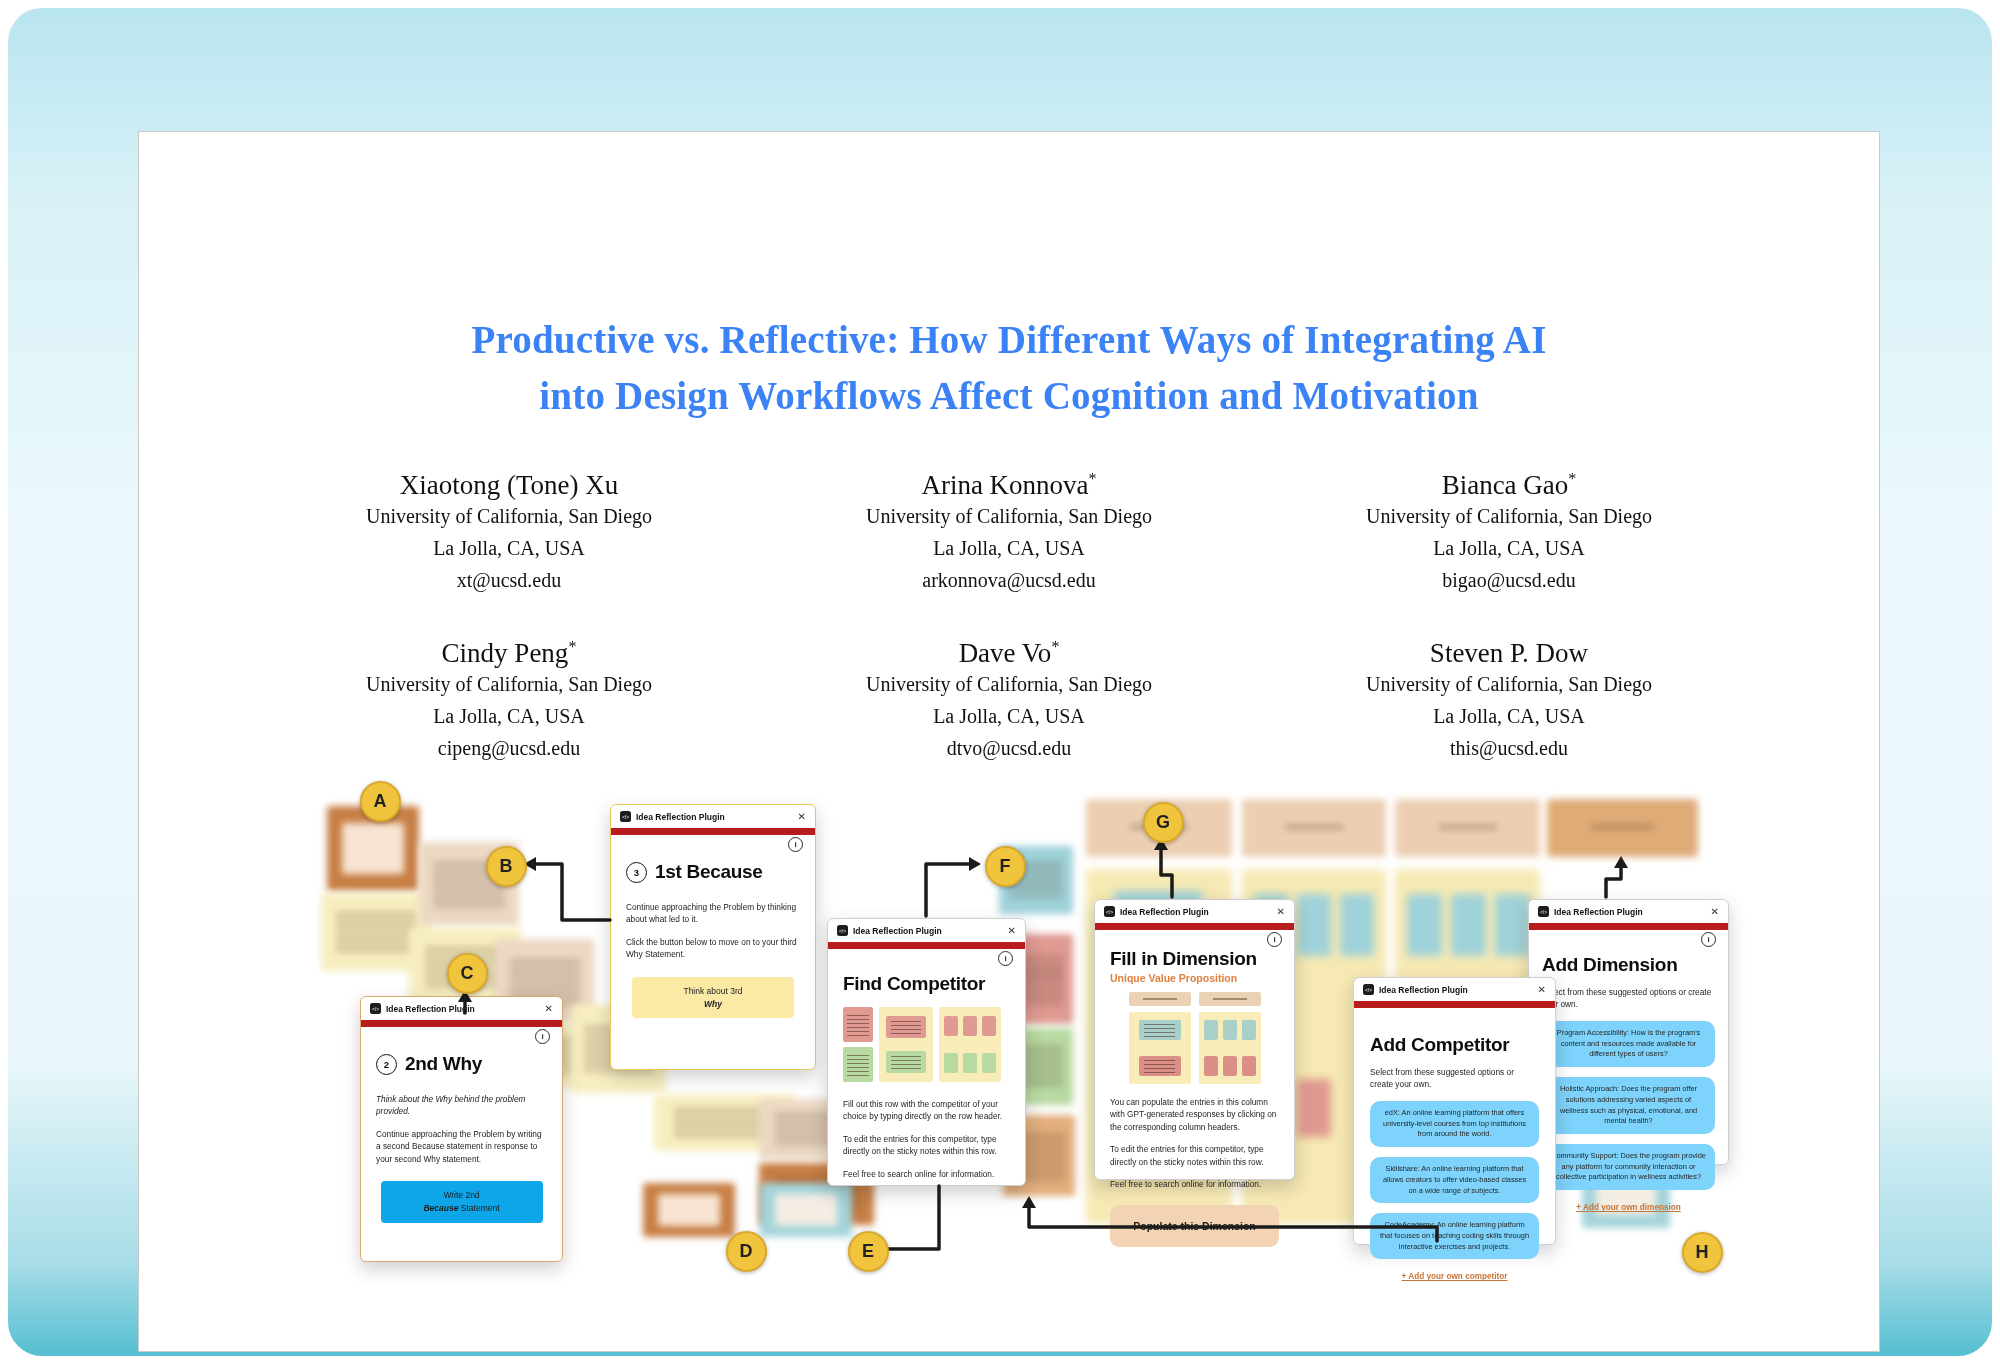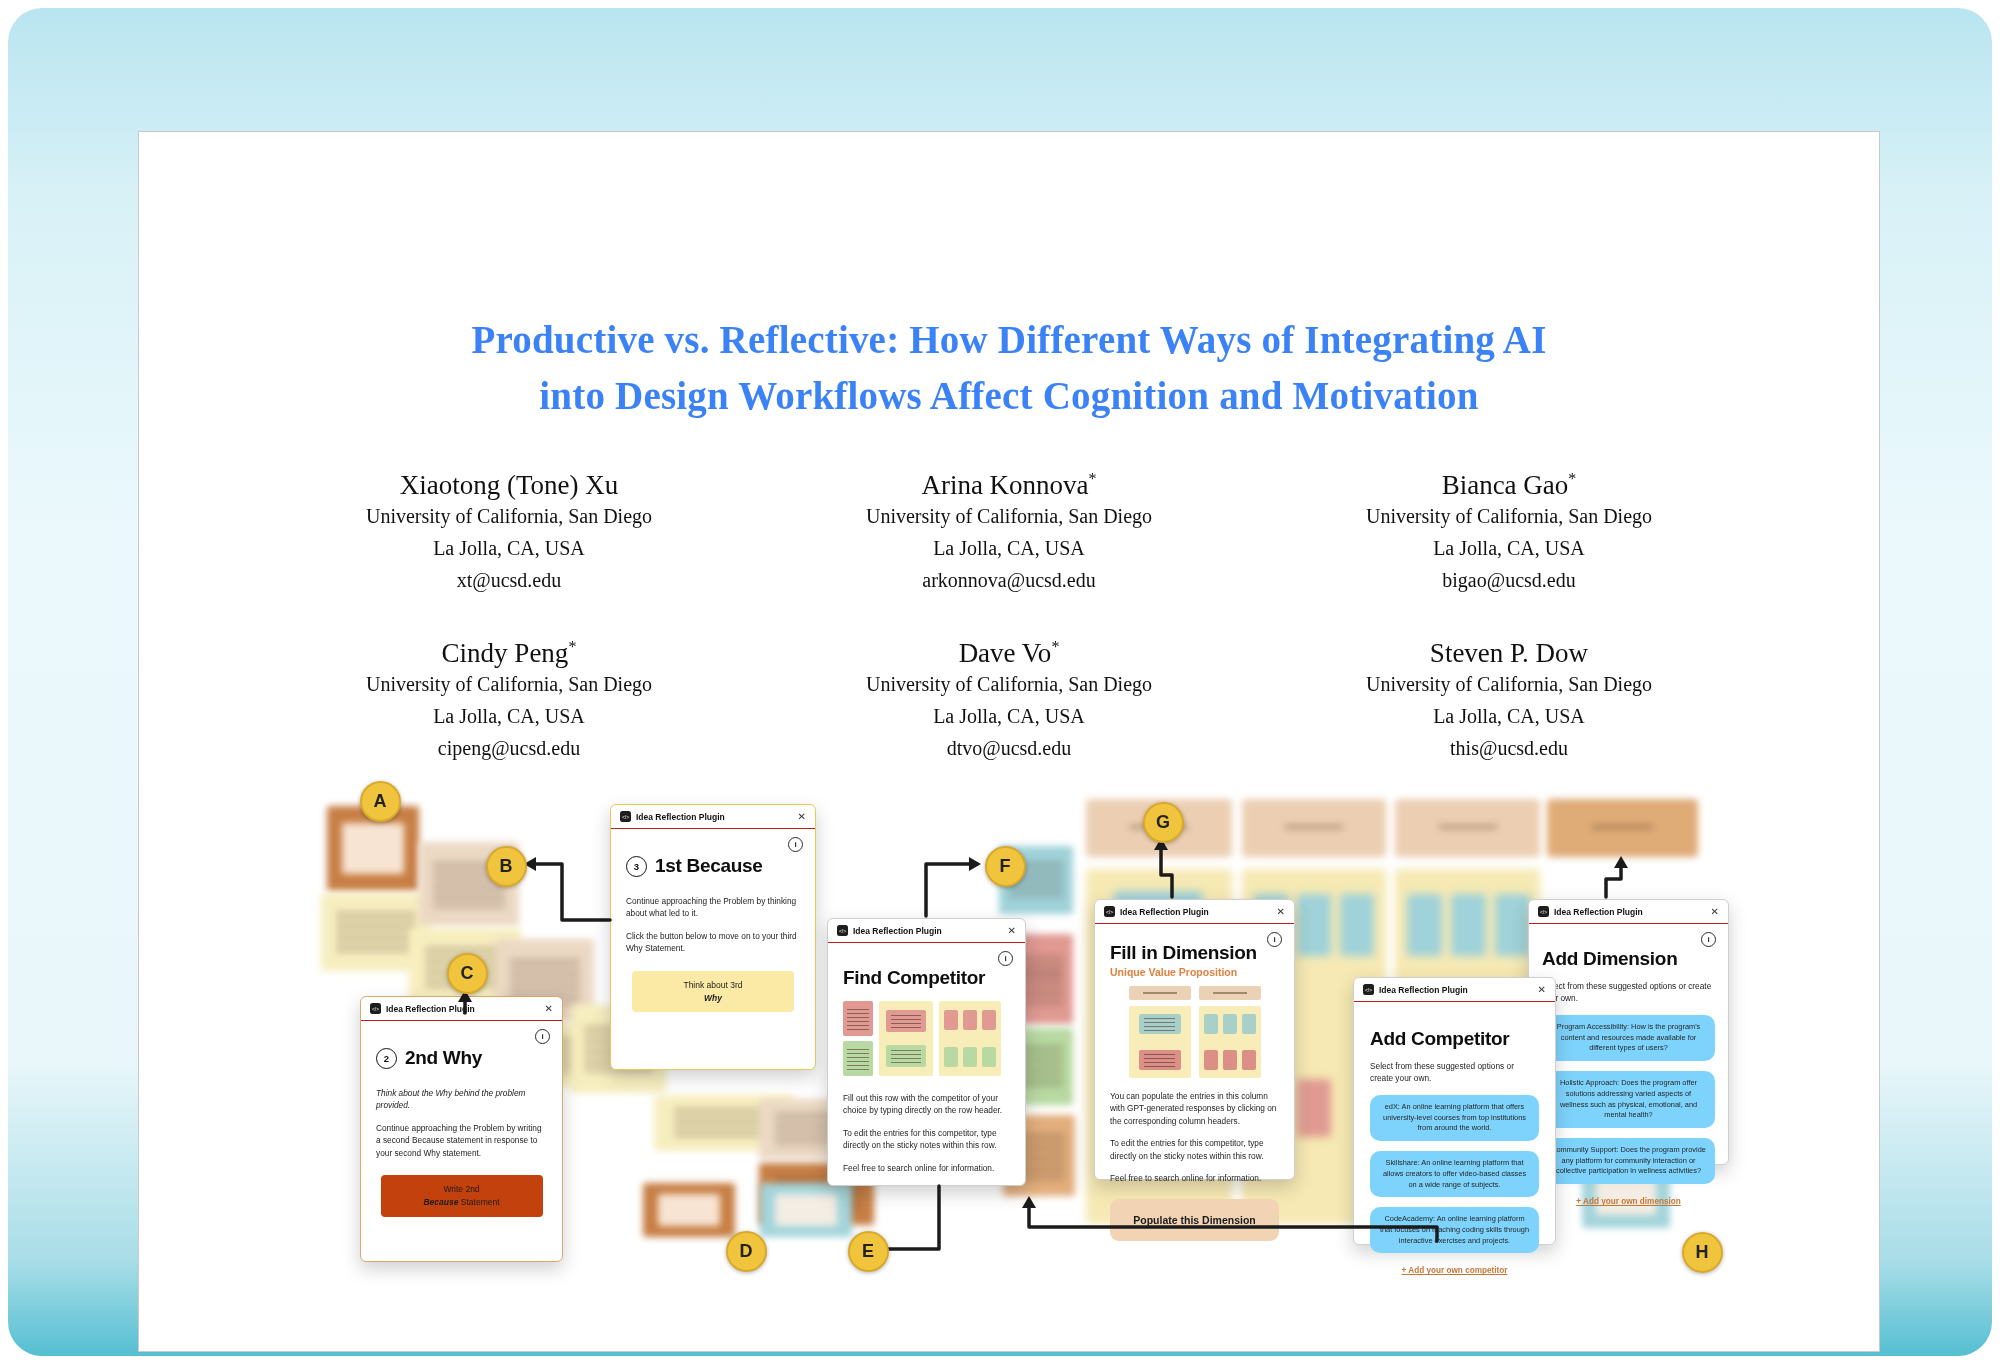--- a/index.html
+++ b/index.html
@@ -22,40 +22,40 @@
   .lines{position:absolute;inset:24% 14% 20% 14%;
     background:repeating-linear-gradient(180deg,rgba(70,45,25,.42) 0 2px,transparent 2px 5.5px);}
   .inner{position:absolute;inset:20% 16%;background:rgba(252,240,227,.9);border-radius:2px;}
   .bar{position:absolute;height:58px;background:#eccfb2;border-radius:4px;filter:blur(3.5px);z-index:1;}
   .bar .dash{position:absolute;left:30%;right:30%;top:26px;height:4px;background:rgba(100,70,40,.45);}
   .ycol{position:absolute;background:#f6e9b3;border-radius:4px;filter:blur(4px);z-index:1;}
   .mini{position:absolute;border-radius:2px;}
   
   .panel{position:absolute;background:#fff;border:1px solid #cfcfcf;border-radius:6px;
     box-shadow:0 7px 18px rgba(40,40,40,.22);font-family:"Liberation Sans",sans-serif;z-index:5;}
-  .panel-hd{display:flex;align-items:center;gap:5px;padding:6px 9px;border-bottom:1px solid #b91c1c;}
+  .panel-hd{display:flex;align-items:center;gap:5px;padding:6px 9px;border-bottom:7px solid #b91c1c;}
   .plugin-ico{width:11px;height:11px;background:#1d1d1d;border-radius:2.5px;color:#fff;font-size:5px;
     display:flex;align-items:center;justify-content:center;flex:none;}
   .hd-title{font-size:8.5px;font-weight:bold;color:#111;flex:1;}
   .hd-close{font-size:10px;color:#333;line-height:1;}
   .info-ico{position:absolute;top:32px;right:12px;width:13px;height:13px;border:1.4px solid #2a2a2a;
     border-radius:50%;font-size:8px;font-weight:bold;display:flex;align-items:center;justify-content:center;color:#2a2a2a;}
   .p-body{position:relative;padding:0 15px;}
   .title-row{display:flex;align-items:center;gap:8px;margin-top:26px;}
   .step-circle{width:19px;height:19px;border:1.8px solid #101010;border-radius:50%;flex:none;
     display:flex;align-items:center;justify-content:center;font-size:9.5px;font-weight:bold;color:#101010;}
   .p-title{font-size:19px;font-weight:800;color:#0e0e0e;letter-spacing:-.3px;}
   .p-sub{font-size:10.5px;font-weight:bold;color:#e0813f;margin-top:2px;}
   .para{font-size:8.3px;line-height:1.5;color:#1d1d1d;margin-top:10px;}
   .para.lead-it{font-style:italic;}
   .btn{margin:16px auto 0;border-radius:4px;text-align:center;font-size:8.5px;color:#1c1c1c;
     padding:8px 6px;line-height:1.5;width:150px;}
   .btn .em{font-weight:bold;font-style:italic;}
   .btn-yellow{background:#faeaa6;}
-  .btn-tan{background:#c2410c;}
+  .btn-tan{background:#0ea5e9;}
   .btn-big{margin-top:14px;background:#f2d4b5;border-radius:9px;text-align:center;
     font-size:10.5px;font-weight:bold;color:#1a1a1a;padding:15px 6px;}
   .opt{background:#7dd3fc;border-radius:10px;padding:7px 9px;font-size:7.4px;line-height:1.45;
     color:#262626;text-align:center;margin-top:10px;}
   .addlink{display:block;margin-top:13px;text-align:center;font-size:8.2px;color:#c87637;
     text-decoration:underline;font-weight:bold;}
   
   .illus{display:flex;gap:6px;margin-top:12px;}
   .il-note{border-radius:2px;position:relative;}
   .scrib{position:absolute;inset:22% 12% 16% 12%;

